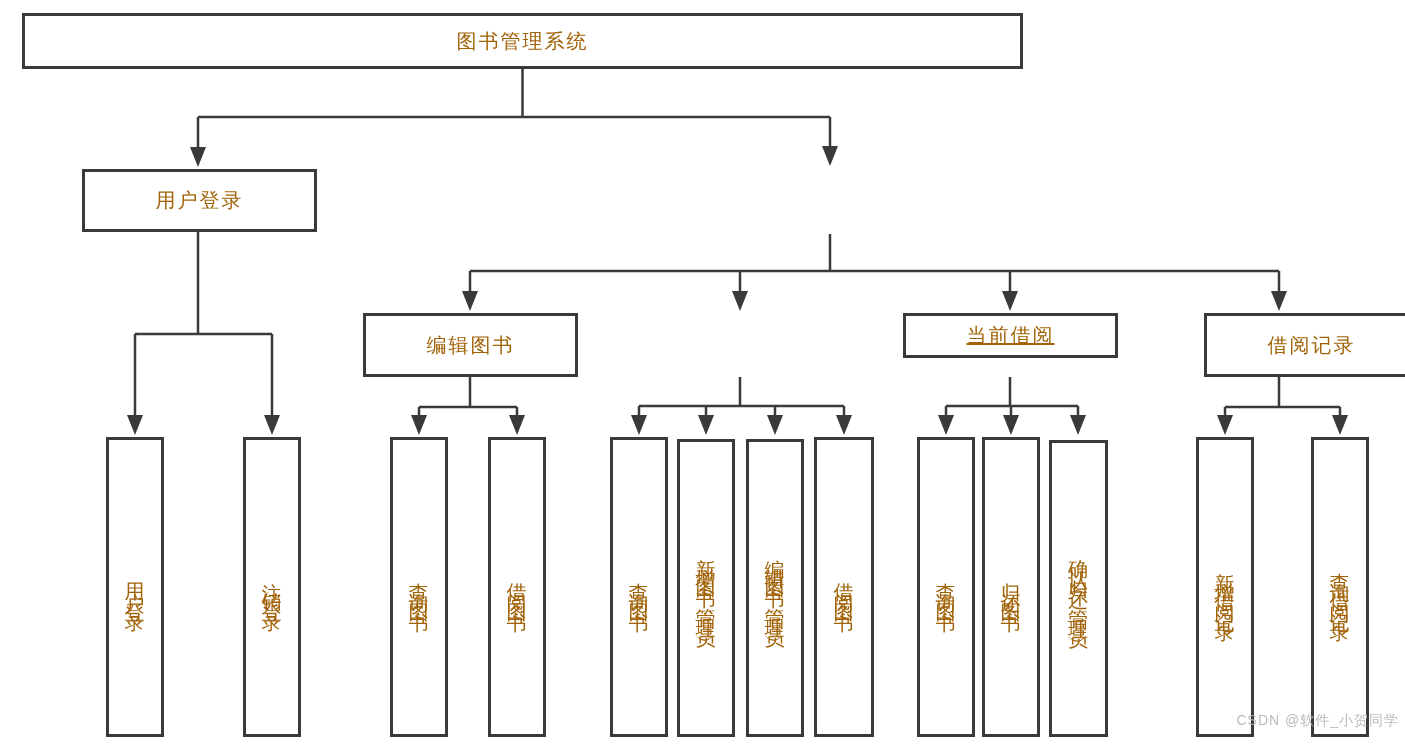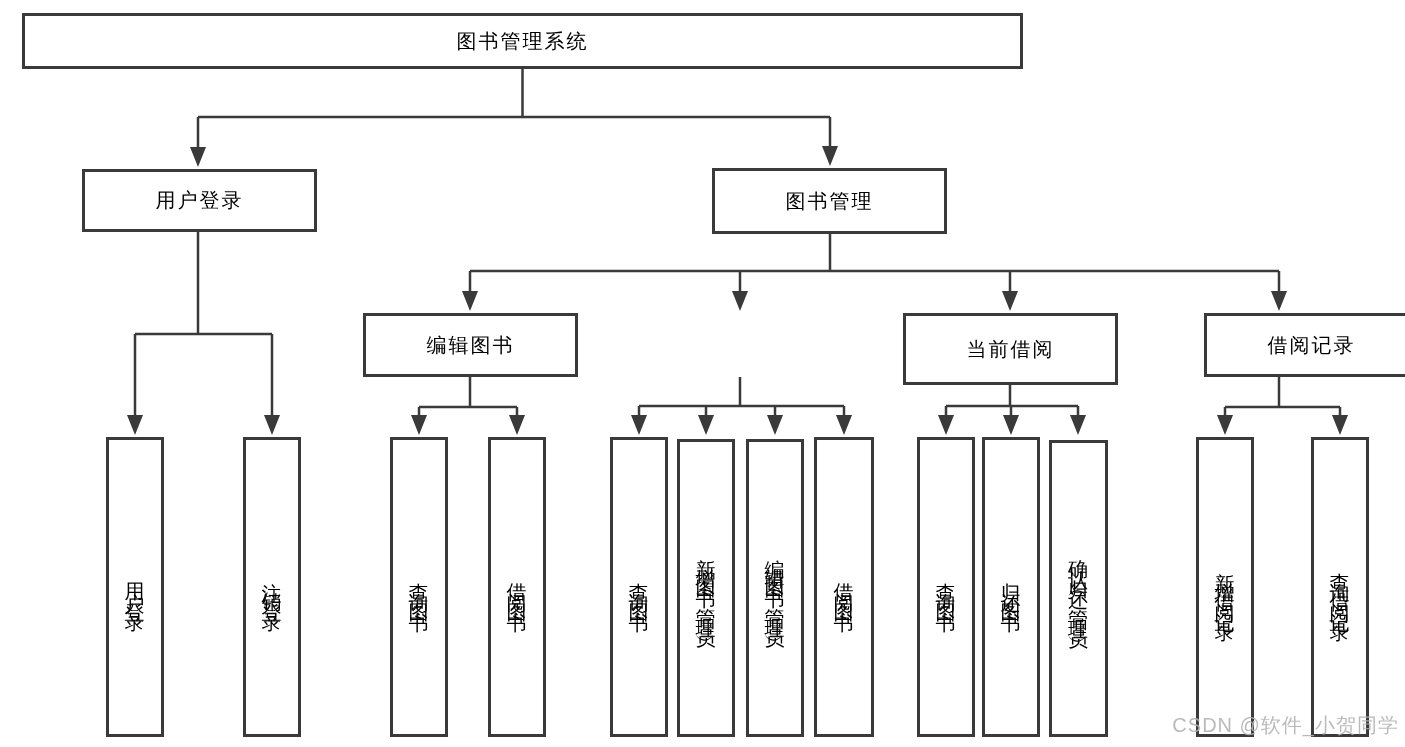--- a/index.html
+++ b/index.html
@@ -24,39 +24,39 @@
     pointer-events: none;
   }
   .node {
     position: absolute;
     box-sizing: border-box;
     background: #ffffff;
     border: 3px solid #3a3a3a;
     display: flex;
     align-items: center;
     justify-content: center;
-    color: #000000;
+    color: #a16207;
     font-size: 20px;
     letter-spacing: 2px;
     white-space: nowrap;
     z-index: 2;
   }
   .node.hbox {  }
   .node.vbox span {
     writing-mode: vertical-rl;
     text-orientation: mixed;
     letter-spacing: 10px;
     font-size: 20px;
     line-height: 1;
   }
   .watermark {
     position: absolute;
     right: 6px;
     top: 712px;
-    font-size: 20px;
+    font-size: 14px;
     color: rgba(178, 178, 178, 0.9);
     letter-spacing: 1px;
     z-index: 3;
   }
 </style>
 </head>
 <body>
 
 <div id="stage">
 
@@ -103,28 +103,25 @@
     </g>
   </svg>
 
   <div class="node hbox" style="left:22px; top:13px; width:1001px; height:56px;">
     <span>图书管理系统</span>
   </div>
 
   <div class="node hbox" style="left:82px; top:169px; width:235px; height:63px;">
     <span>用户登录</span>
   </div>
-  <div class="node hbox" style="left:712px; top:168px; width:235px; height:66px;">
-    <span>图书管理</span>
-  </div>
 
   <div class="node hbox" style="left:363px; top:313px; width:215px; height:64px;">
     <span>编辑图书</span>
   </div>
-  <div class="node hbox" style="left:903px; top:313px; width:215px; height:72px;">
+  <div class="node hbox" style="left:903px; top:313px; width:215px; height:45px;text-decoration:underline;">
     <span>当前借阅</span>
   </div>
   <div class="node hbox" style="left:1204px; top:313px; width:215px; height:64px;">
     <span>借阅记录</span>
   </div>
 
   <div class="node vbox" style="left:106px; top:437px; width:58px; height:300px;">
     <span>用户登录</span>
   </div>
   <div class="node vbox" style="left:243px; top:437px; width:58px; height:300px;">

